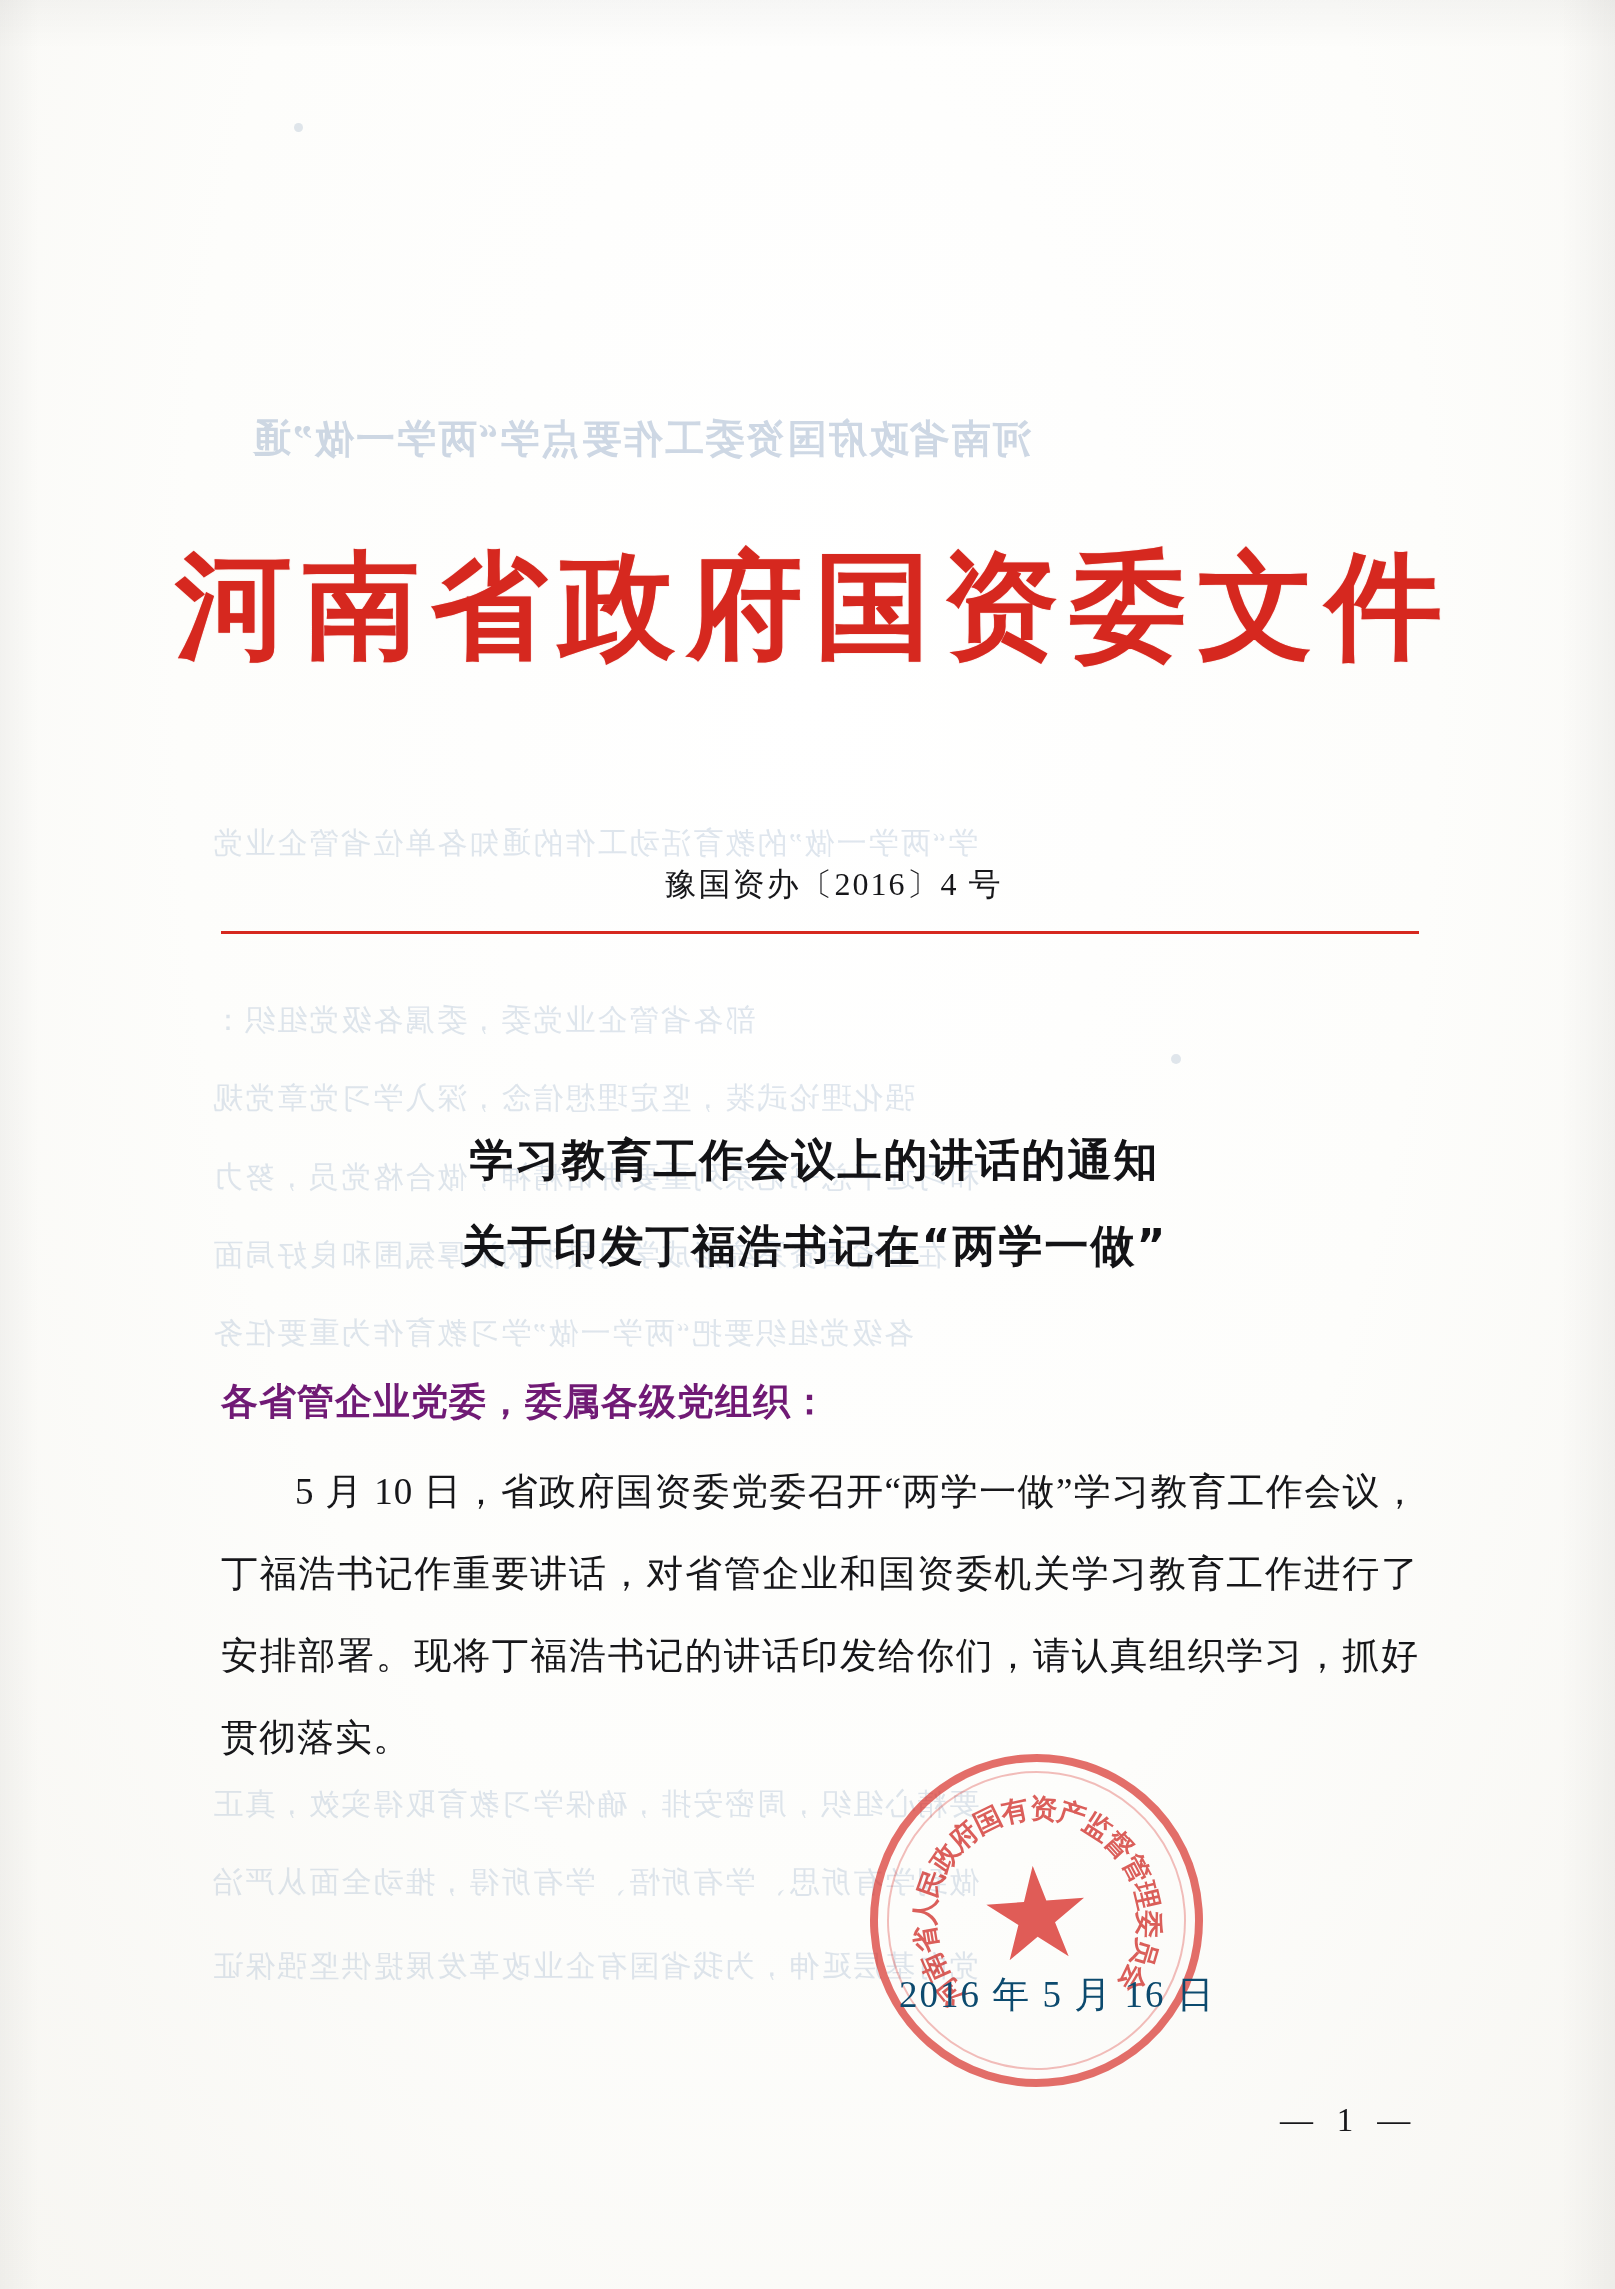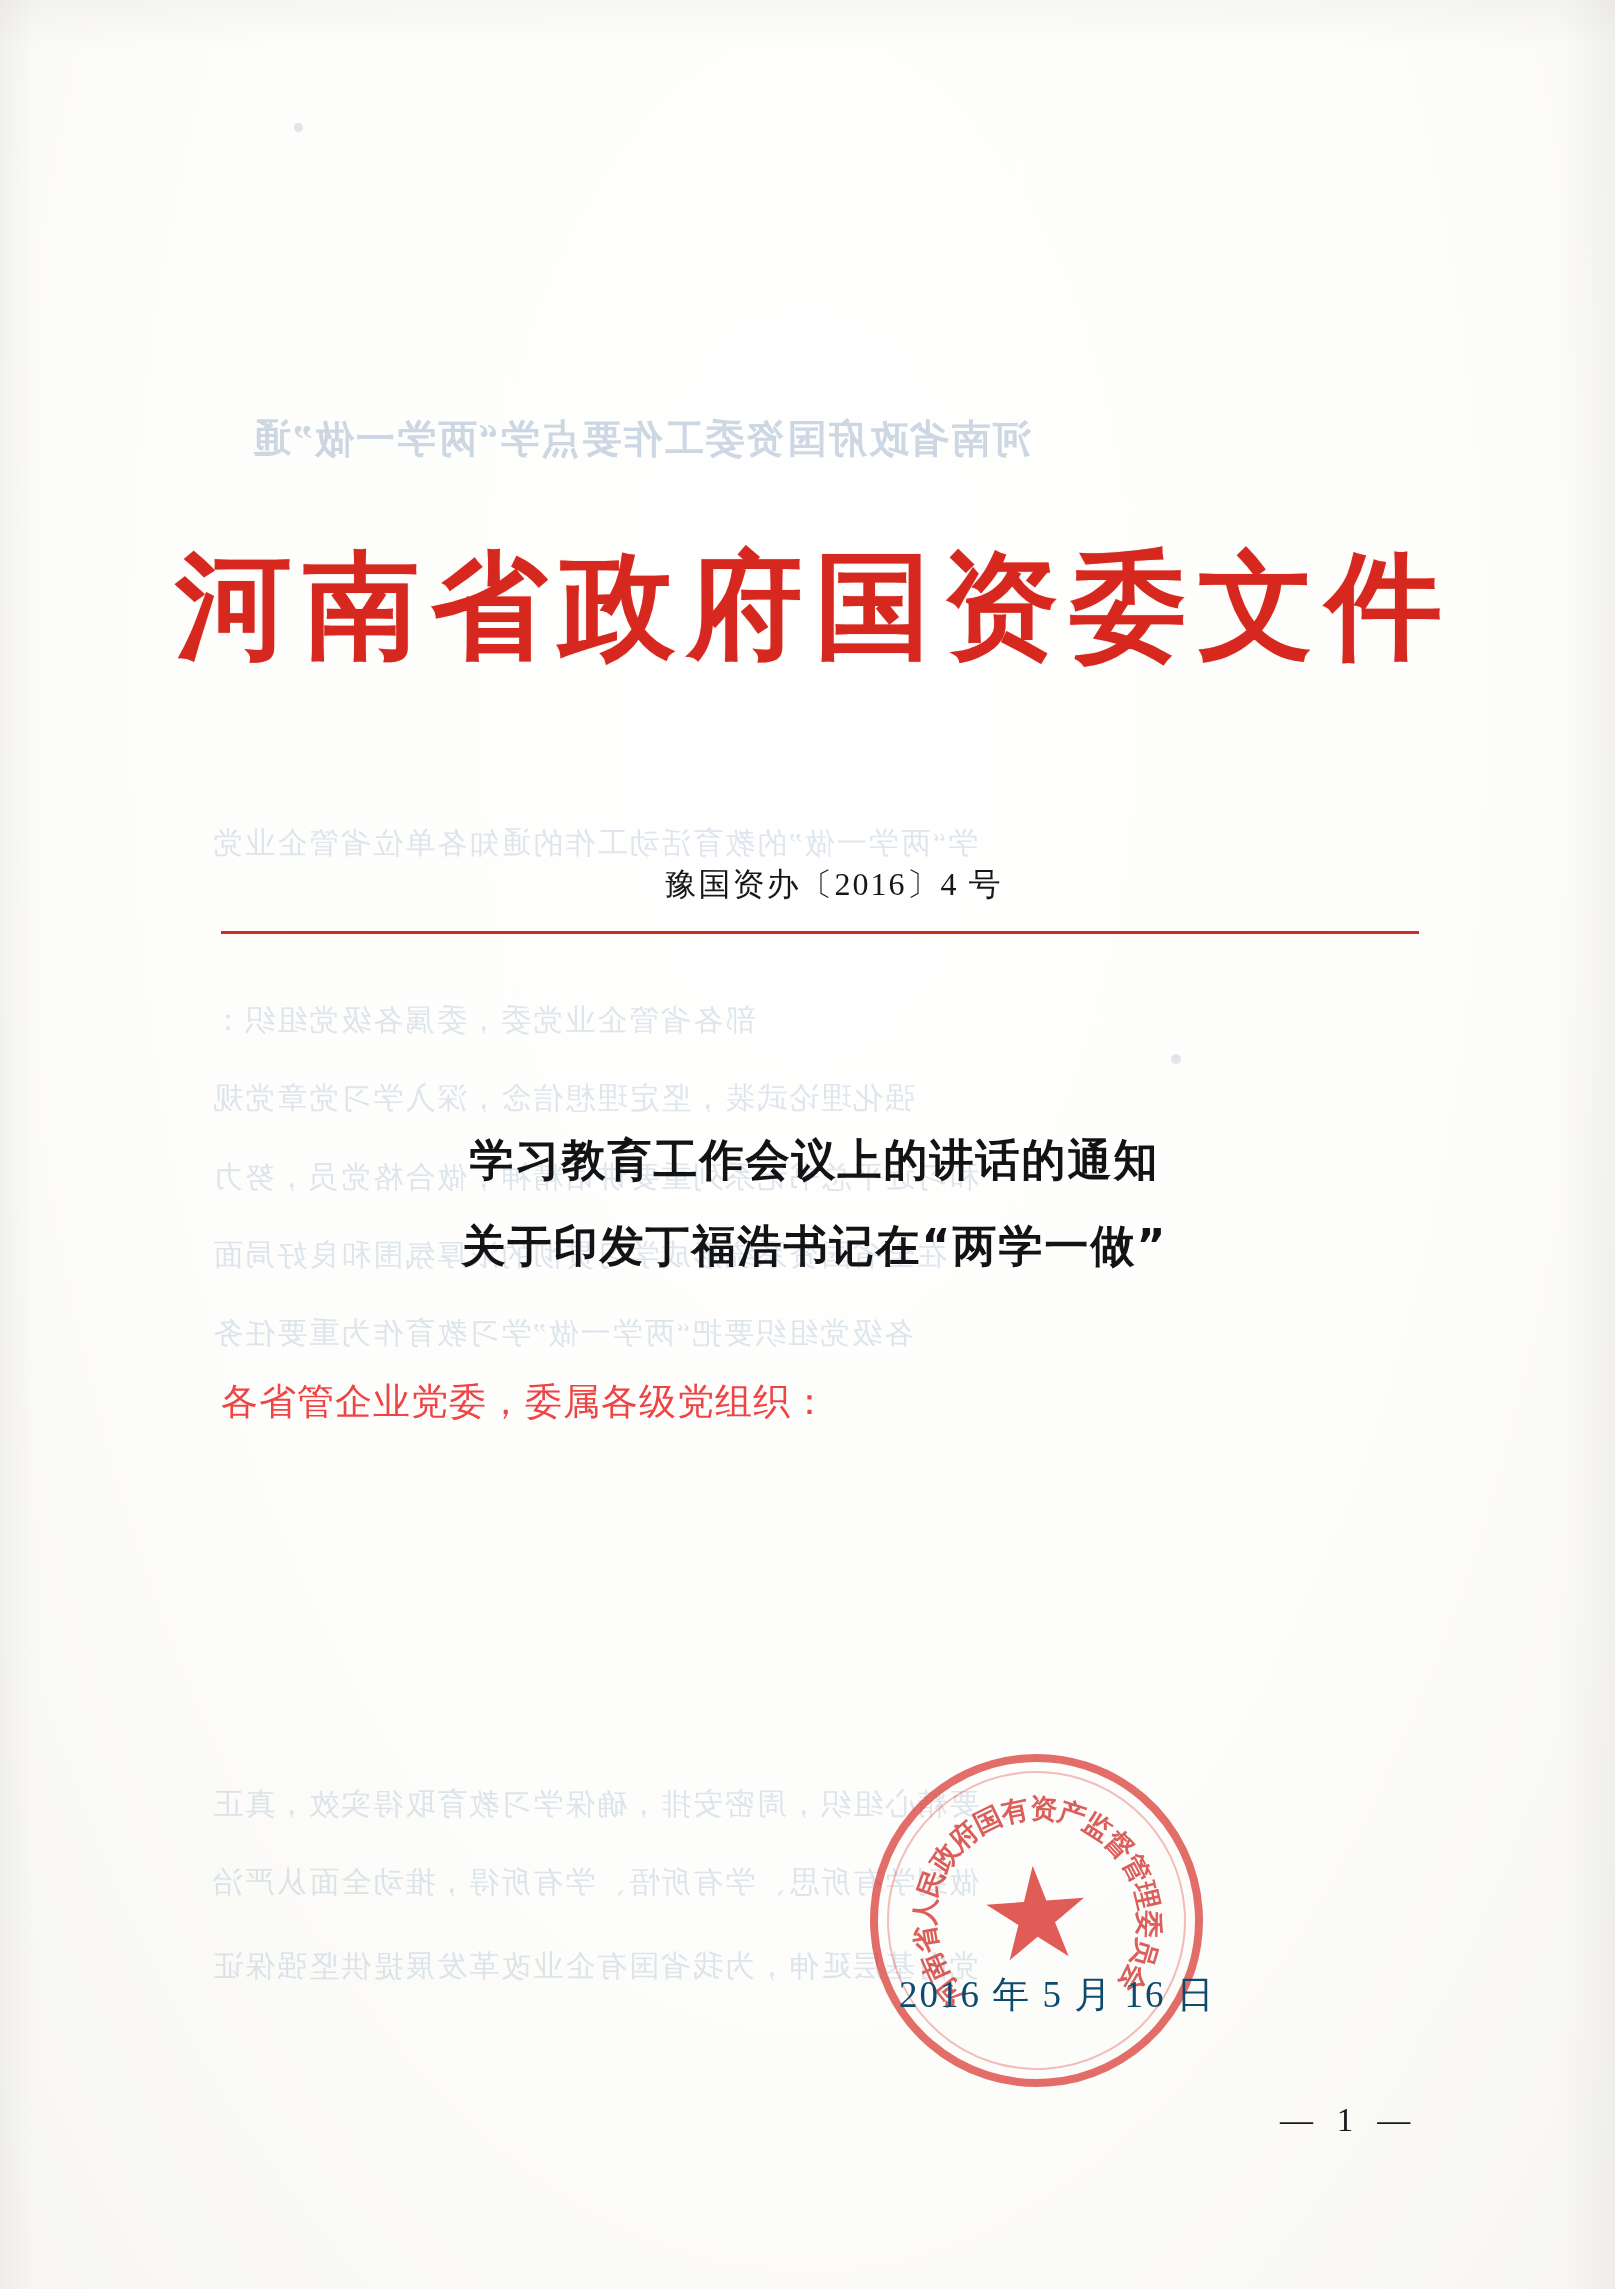--- a/index.html
+++ b/index.html
@@ -119,21 +119,22 @@
   }
   .doc-title div { white-space: nowrap; }
 
   
   .salutation {
     position: absolute;
     top: 1377px;
     left: 214px;
     font-size: 37px;
     letter-spacing: 1px;
-    color: #ef4444;
+    color: #701a75;
+    font-weight: bold;
   }
   .body-text {
     position: absolute;
     top: 1451px;
     left: 214px;
     width: 1198px;
     font-size: 37px;
     line-height: 82px;
     letter-spacing: 1px;
     text-align: justify;
@@ -242,20 +243,23 @@
 
   <div class="red-rule"></div>
 
   <div class="doc-title">
     <div>学习教育工作会议上的讲话的通知</div>
     <div>关于印发丁福浩书记在“两学一做”</div>
   </div>
 
   <div class="salutation">各省管企业党委，委属各级党组织：</div>
 
+  <div class="body-text">
+    <p>5 月 10 日，省政府国资委党委召开“两学一做”学习教育工作会议，丁福浩书记作重要讲话，对省管企业和国资委机关学习教育工作进行了安排部署。现将丁福浩书记的讲话印发给你们，请认真组织学习，抓好贯彻落实。</p>
+  </div>
 
   <div class="seal">
     <div class="seal-inner"></div>
     <div class="star"></div>
     <div class="seal-text" id="seal-arc">
         <span style="transform: translate(-50%, -130px) rotate(-125deg); transform-origin: 50% 130px;">河</span>
         <span style="transform: translate(-50%, -130px) rotate(-110.294deg); transform-origin: 50% 130px;">南</span>
         <span style="transform: translate(-50%, -130px) rotate(-95.5882deg); transform-origin: 50% 130px;">省</span>
         <span style="transform: translate(-50%, -130px) rotate(-80.8824deg); transform-origin: 50% 130px;">人</span>
         <span style="transform: translate(-50%, -130px) rotate(-66.1765deg); transform-origin: 50% 130px;">民</span>

